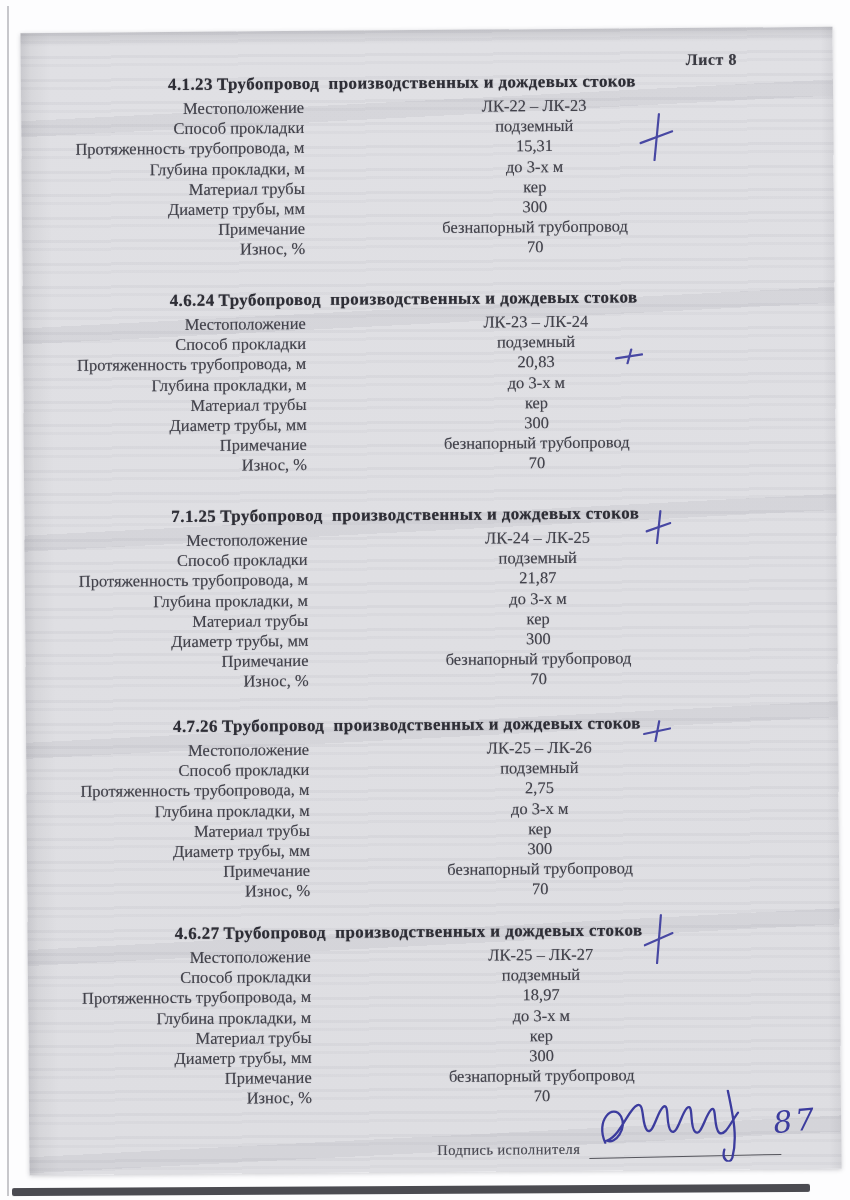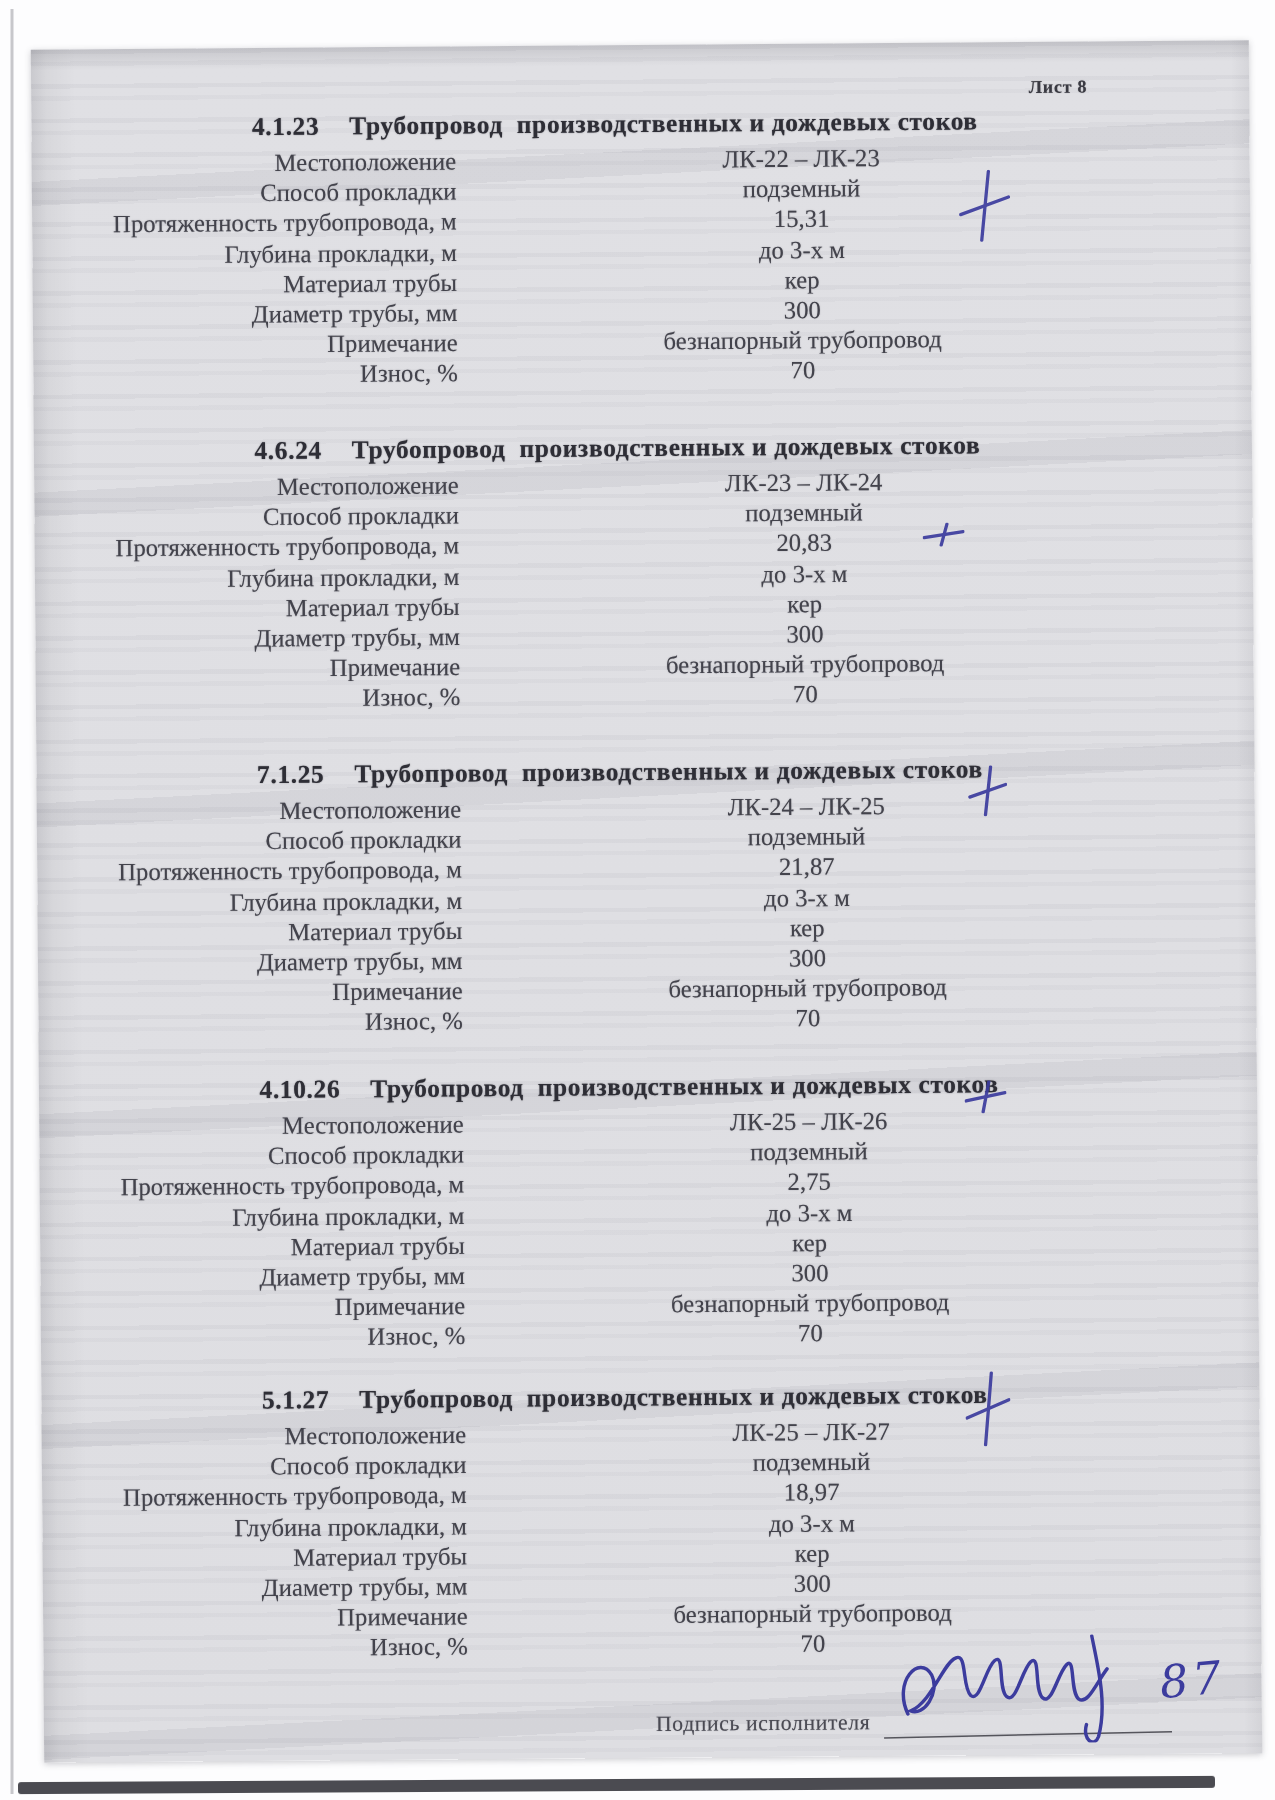--- a/index.html
+++ b/index.html
@@ -25,31 +25,31 @@
       linear-gradient(180deg,#e0e0e4,#dedee2);
     box-shadow:0 1px 4px rgba(60,60,70,0.25);
   }
   .bottom-band{
     position:absolute;left:12px;top:1186px;width:798px;height:8px;
     background:#4b4b51;filter:blur(0.5px);transform:rotate(-0.3deg);
     border-radius:2px;
   }
   .sheet-label{
     position:absolute;left:665px;top:23px;
-    font-size:12px;font-weight:600;color:#3a3a42;letter-spacing:0.5px;
+    font-size:16px;font-weight:600;color:#3a3a42;letter-spacing:0.5px;
     text-shadow:0 0 0.7px rgba(58,58,66,0.55);
   }
   .section{position:absolute;left:0;width:100%;}
   .heading{
     height:24px;line-height:24px;margin-bottom:2px;padding-left:147px;
     font-size:17px;font-weight:bold;color:#2e2e36;letter-spacing:0.4px;
     text-shadow:0 0 0.9px rgba(46,46,54,0.65);
   }
   .heading span{white-space:pre;}
-  .heading .num{margin-right:20px;text-align:right;}
+  .heading .num{margin-right:4px;text-align:right;}
   .row{display:flex;height:20.2px;line-height:20.2px;
     font-size:16.5px;color:#43434c;
     text-shadow:0 0 0.8px rgba(67,67,76,0.5);
   }
   .row .lab{width:283px;text-align:right;}
   .row .val{width:460px;text-align:center;}
   .cross{position:absolute;opacity:0.92;}
   .cross line{stroke:var(--ink,#3c3c9e);stroke-width:2.2;stroke-linecap:round;}
   .footer{position:absolute;inset:0;pointer-events:none;}
   .sig-label{
@@ -190,21 +190,21 @@
         <div class="row">
           <div class="lab">Примечание</div>
           <div class="val">безнапорный трубопровод</div>
         </div>
         <div class="row">
           <div class="lab">Износ, %</div>
           <div class="val">70</div>
         </div>
       </div>
       <div class="section" style="top: 683px;">
-        <div class="heading"><span class="num">4.10.26</span><span>Трубопровод  производственных и дождевых стоков</span></div>
+        <div class="heading"><span class="num">4.7.26</span><span>Трубопровод  производственных и дождевых стоков</span></div>
         <div class="row">
           <div class="lab">Местоположение</div>
           <div class="val">ЛК-25 – ЛК-26</div>
         </div>
         <div class="row">
           <div class="lab">Способ прокладки</div>
           <div class="val">подземный</div>
         </div>
         <div class="row">
           <div class="lab">Протяженность трубопровода, м</div>
@@ -225,21 +225,21 @@
         <div class="row">
           <div class="lab">Примечание</div>
           <div class="val">безнапорный трубопровод</div>
         </div>
         <div class="row">
           <div class="lab">Износ, %</div>
           <div class="val">70</div>
         </div>
       </div>
       <div class="section" style="top: 890px;">
-        <div class="heading"><span class="num">5.1.27</span><span>Трубопровод  производственных и дождевых стоков</span></div>
+        <div class="heading"><span class="num">4.6.27</span><span>Трубопровод  производственных и дождевых стоков</span></div>
         <div class="row">
           <div class="lab">Местоположение</div>
           <div class="val">ЛК-25 – ЛК-27</div>
         </div>
         <div class="row">
           <div class="lab">Способ прокладки</div>
           <div class="val">подземный</div>
         </div>
         <div class="row">
           <div class="lab">Протяженность трубопровода, м</div>

